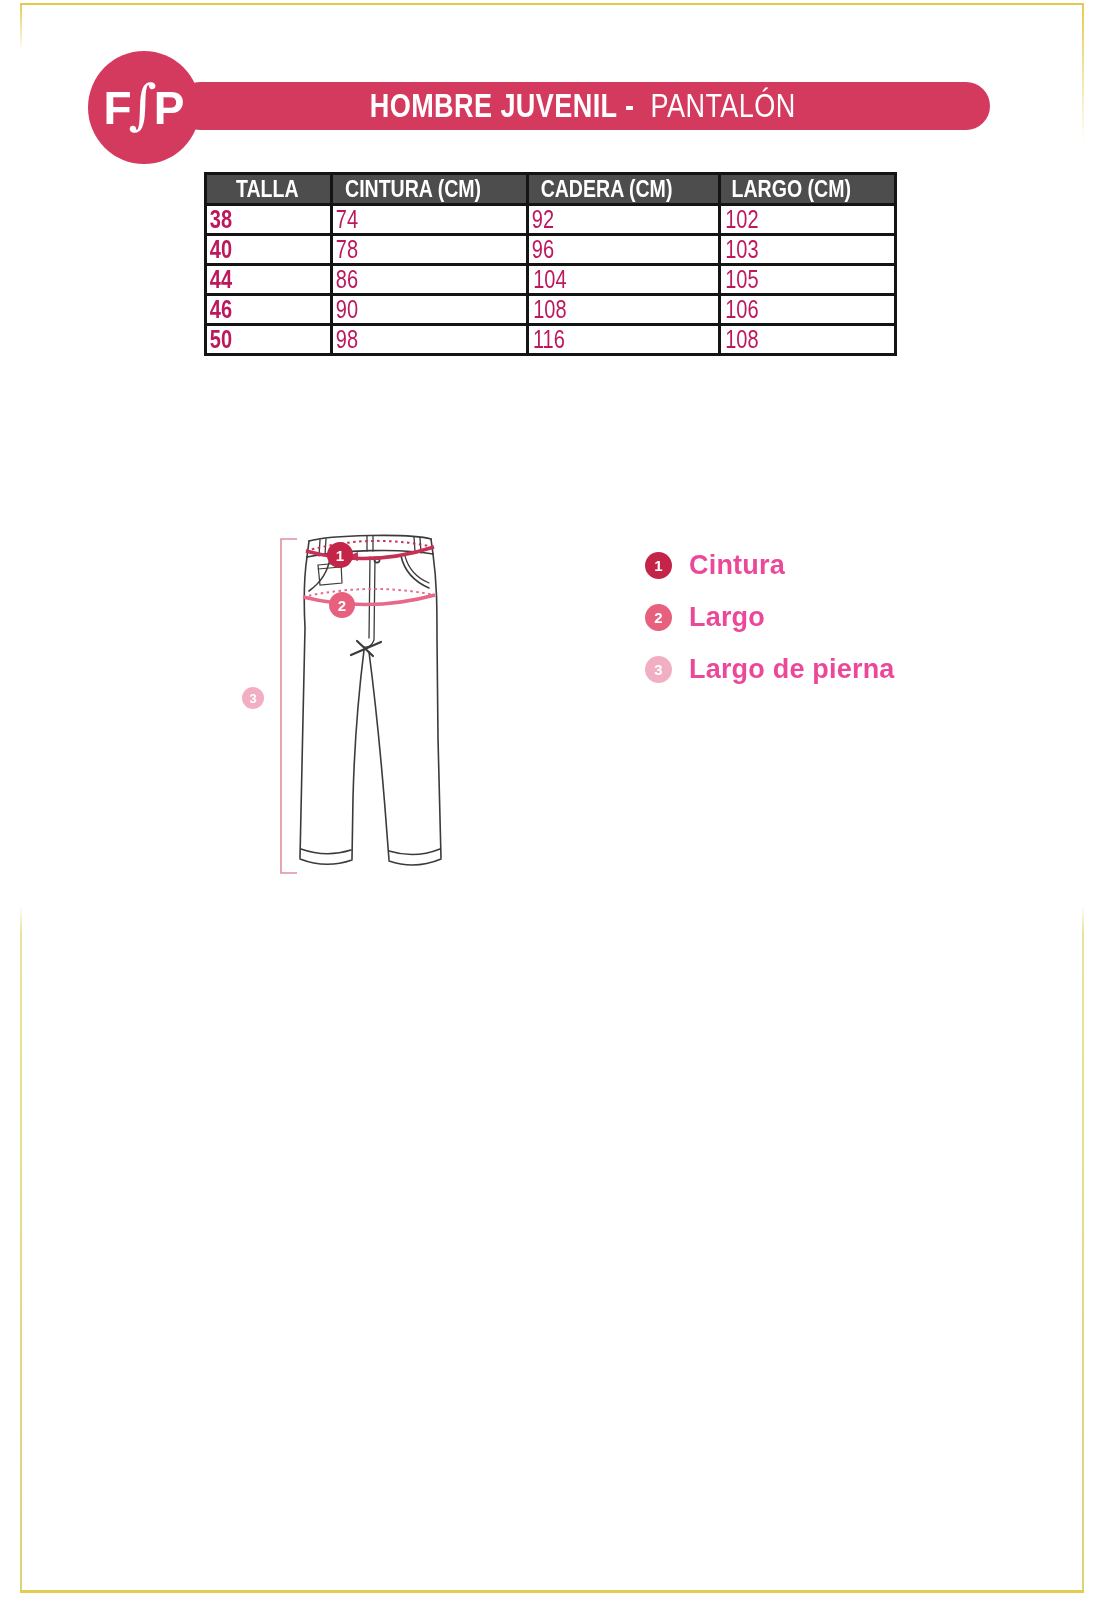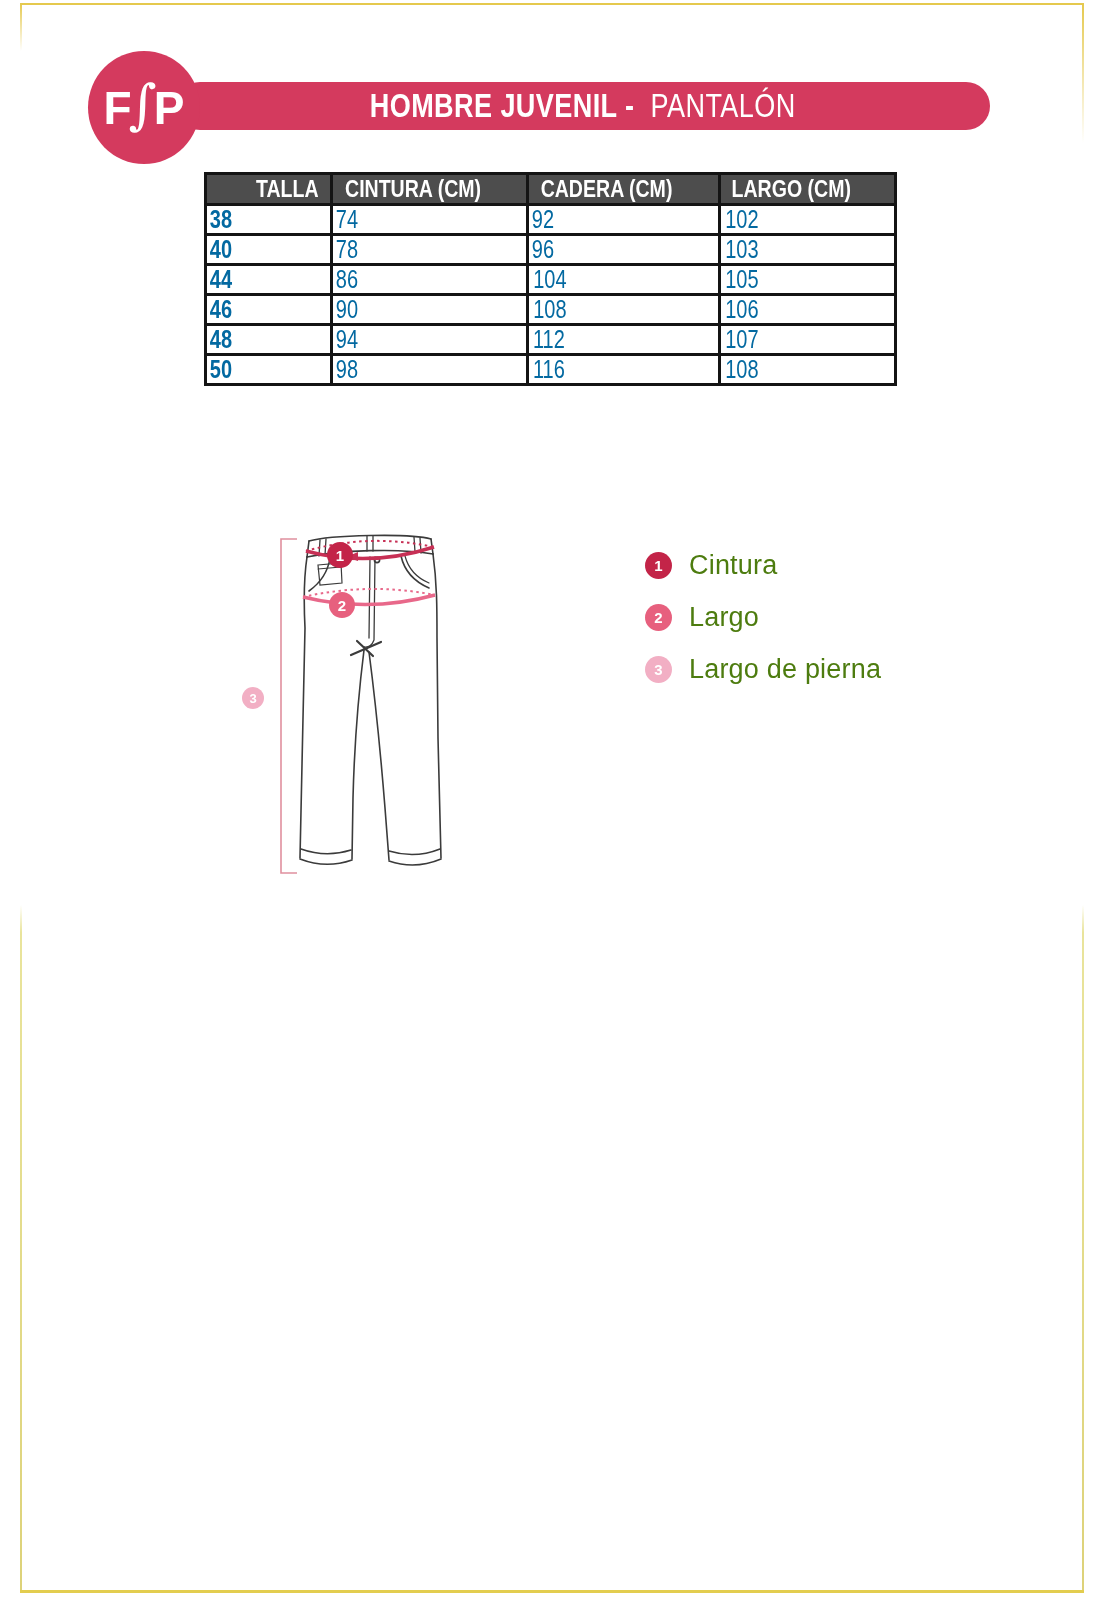--- a/index.html
+++ b/index.html
@@ -31,40 +31,40 @@
     display:flex; align-items:center; justify-content:center;text-align:center;
   }
   .banner-text { color:#fff; font-size:33px; white-space:nowrap; transform:scaleX(0.82); letter-spacing:0.5px; }
   .banner-text .bold  { font-weight:bold; }
   .banner-text .light { font-weight:normal; margin-left:10px; }
 
   
   table.size-table { position:absolute; left:204px; top:172px; border-collapse:collapse; table-layout:fixed; }
   .size-table th, .size-table td { border:3px solid #141414; padding:0; text-align:left; vertical-align:middle; }
   .size-table th { background:#4d4d4d; color:#fff; font-size:23px; font-weight:bold; height:28px; }
-  .size-table th.first { text-align:right; padding-left:9px; }
-  .size-table td { background:#fff; color:#0369a1; font-size:25px; height:27px; line-height:1; }
+  .size-table th.first { text-align:center; padding-left:9px; }
+  .size-table td { background:#fff; color:#be185d; font-size:25px; height:27px; line-height:1; }
   .size-table td.talla { font-weight:bold; }
   .size-table tr.tall td { height:37px; vertical-align:bottom; padding-bottom:4px; }
   .cnd  { display:inline-block; transform:scaleX(0.80); transform-origin:center; white-space:nowrap; }
   .cnd2 { display:inline-block; transform:scaleX(0.85); transform-origin:center; white-space:nowrap; }
   .size-table th.first .cnd2 { transform-origin:left center; }
 
   
   .pants-svg { position:absolute; left:230px; top:518px; }
 
   
   .legend { position:absolute; left:645px; top:552px; }
   .legend-row { display:flex; align-items:center; height:27px; margin-bottom:25px; }
   .legend-badge {
     width:27px; height:27px; border-radius:50%; flex:0 0 27px;
     display:flex; align-items:center; justify-content:center;
     color:#fff; font-size:15px; font-weight:bold;
   }
-  .legend-label { margin-left:17px; font-size:27px; color:#4d7c0f; letter-spacing:0.2px; }
+  .legend-label { margin-left:17px; font-size:27px; color:#ec4899; letter-spacing:0.2px;font-weight:bold; }
 </style>
 </head>
 <body>
 
 <div class="page">
 
   <div class="frame-top"></div>
   <div class="frame-stub-l"></div>
   <div class="frame-stub-r"></div>
   <div class="frame-left"></div>
@@ -115,26 +115,20 @@
         <td class="talla"><span class="cnd">44</span></td>
         <td><span class="cnd">86</span></td>
         <td><span class="cnd">104</span></td>
         <td><span class="cnd">105</span></td>
       </tr>
       <tr>
         <td class="talla"><span class="cnd">46</span></td>
         <td><span class="cnd">90</span></td>
         <td><span class="cnd">108</span></td>
         <td><span class="cnd">106</span></td>
-      </tr>
-      <tr>
-        <td class="talla"><span class="cnd">48</span></td>
-        <td><span class="cnd">94</span></td>
-        <td><span class="cnd">112</span></td>
-        <td><span class="cnd">107</span></td>
       </tr>
       <tr>
         <td class="talla"><span class="cnd">50</span></td>
         <td><span class="cnd">98</span></td>
         <td><span class="cnd">116</span></td>
         <td><span class="cnd">108</span></td>
       </tr>
     </tbody>
   </table>
 

